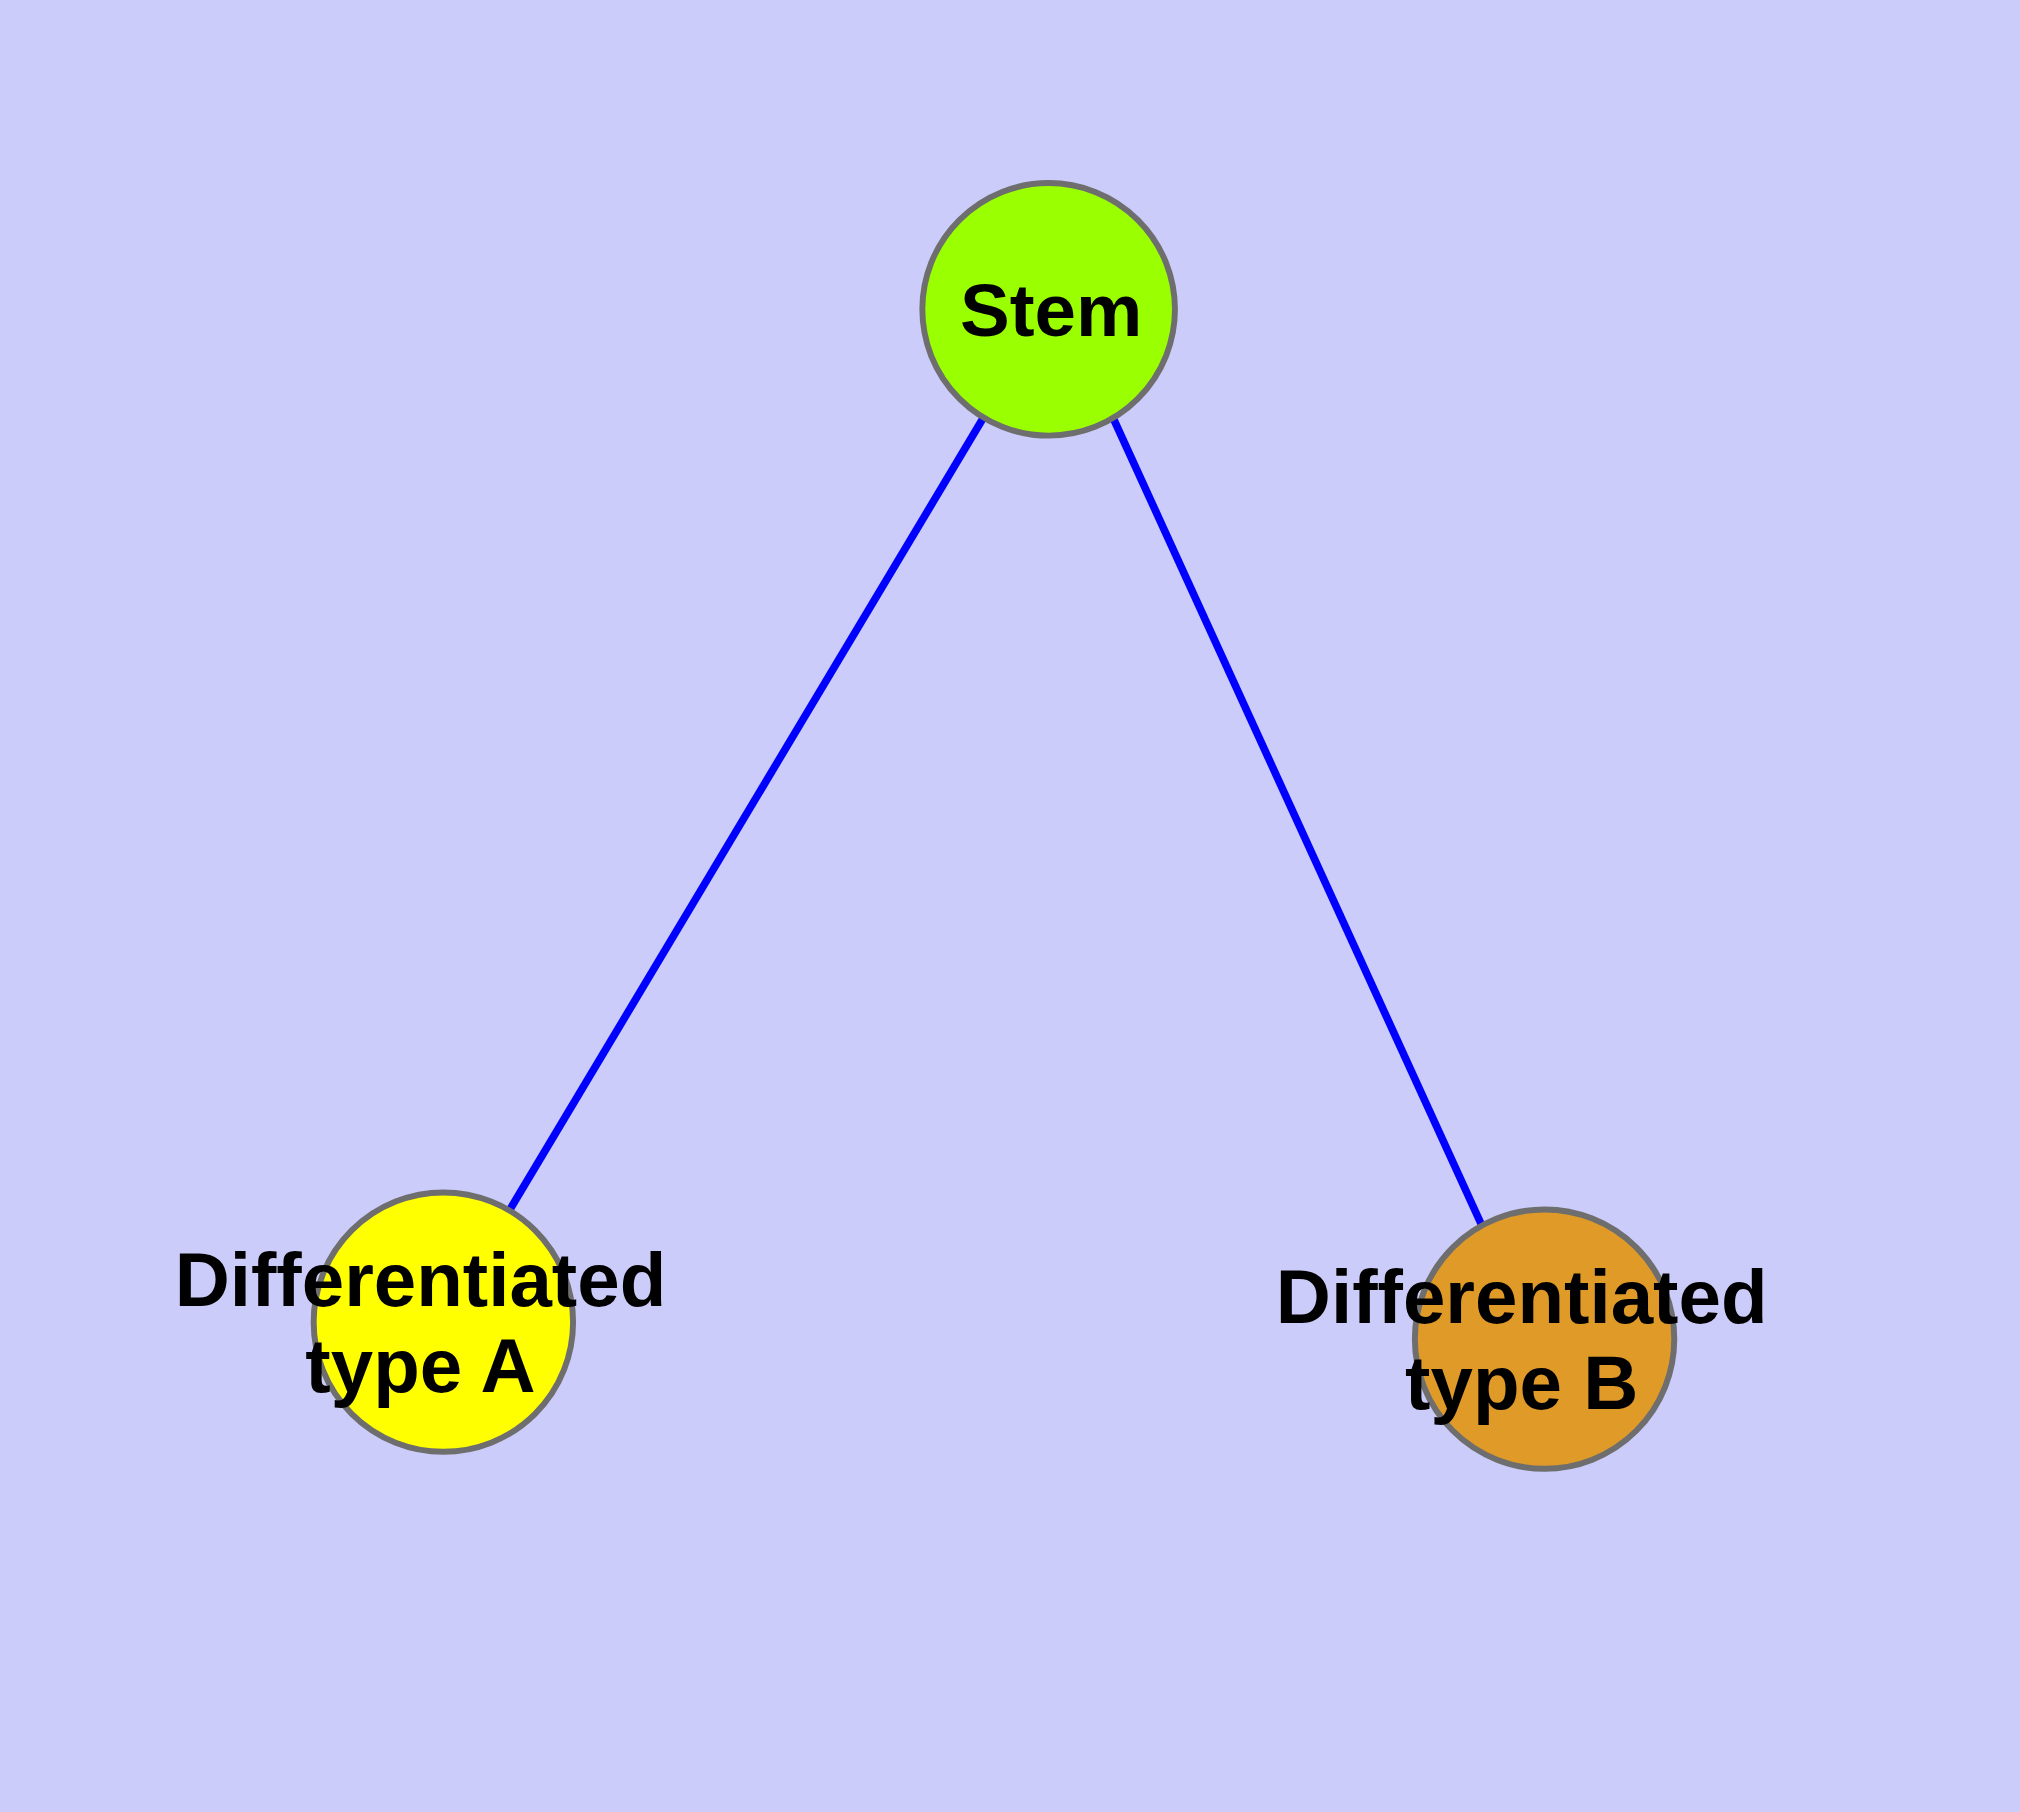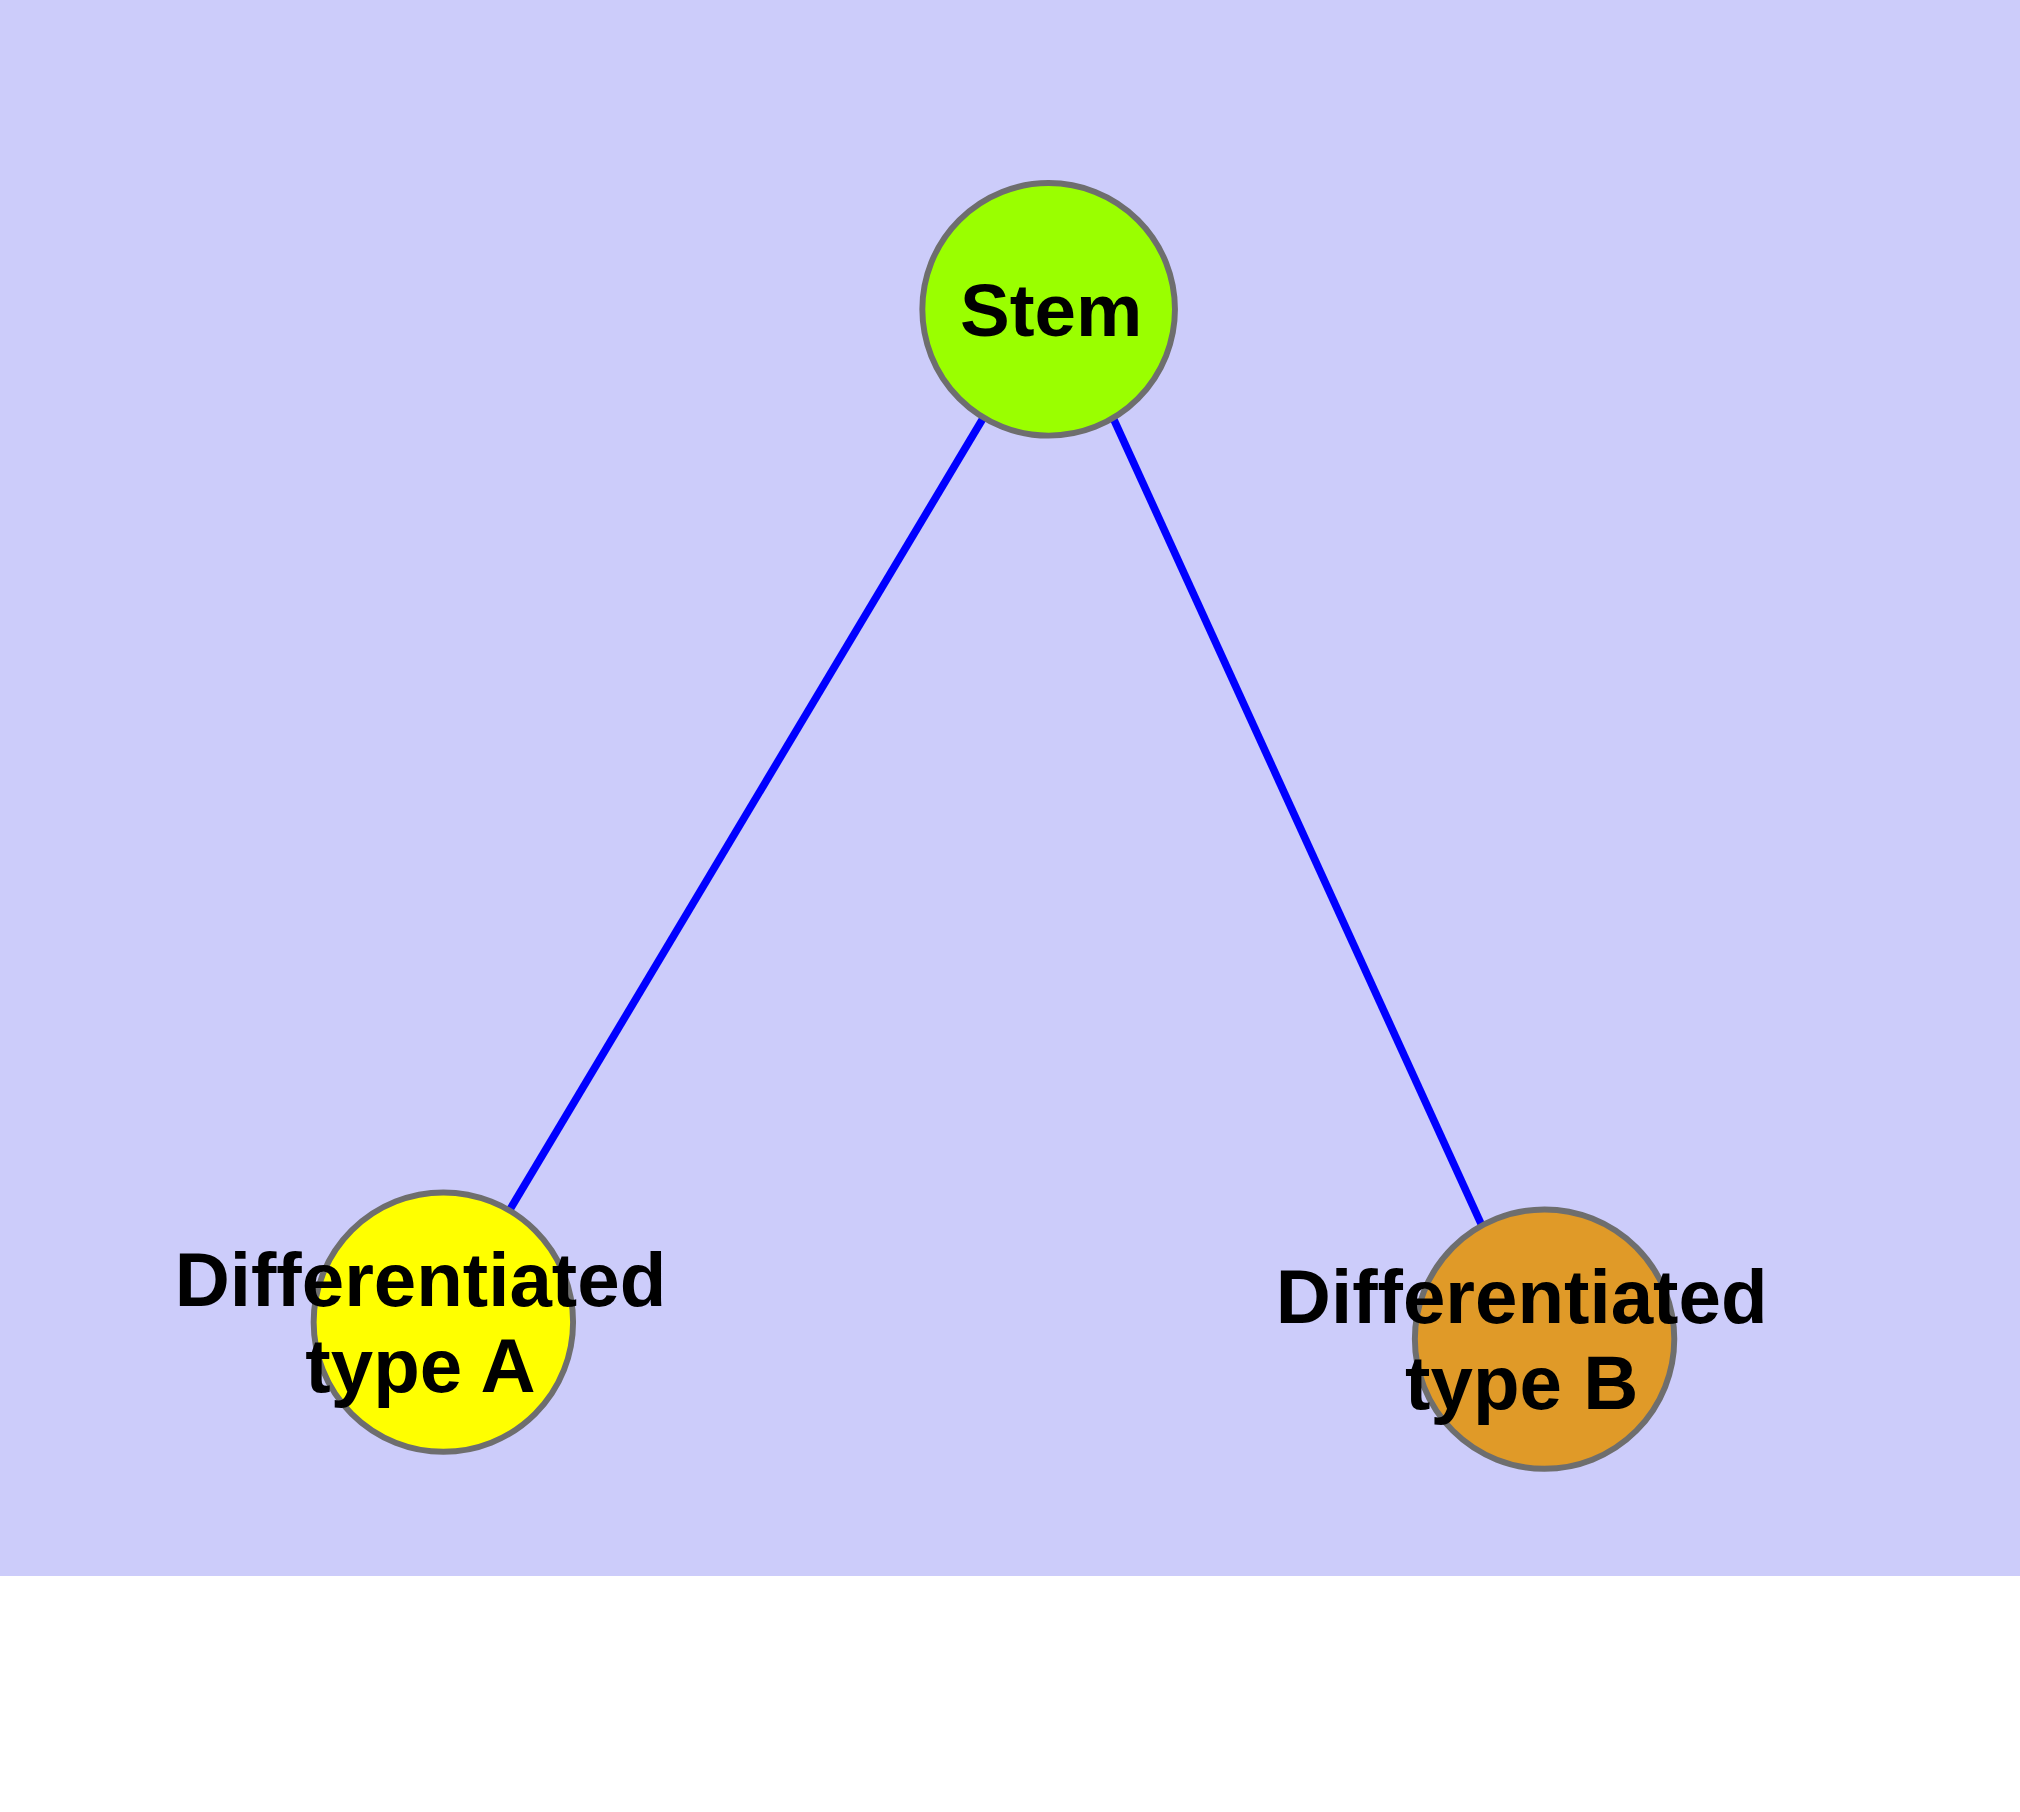--- a/index.html
+++ b/index.html
@@ -9,21 +9,21 @@
   }
   body {
     width: 2021px;
     height: 1812px;
     overflow: hidden;
     font-family: "Liberation Sans", sans-serif;
   }
   #canvas {
     position: relative;
     width: 2021px;
-    height: 1576px;
+    height: 1812px;
     background: #ccccfa;
   }
   #graph-svg {
     position: absolute;
     left: 0;
     top: 0;
     width: 2021px;
     height: 1812px;
     display: block;
   }

